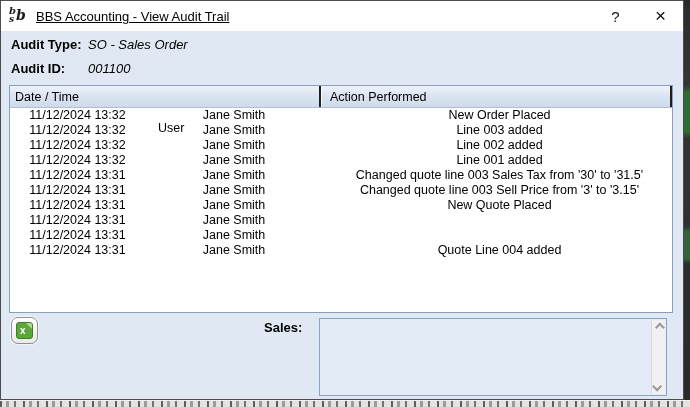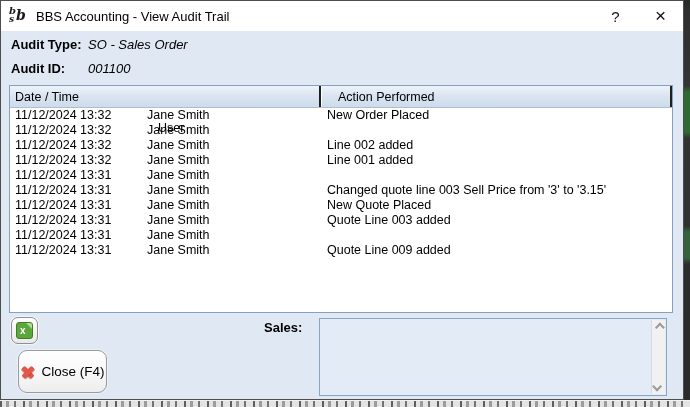--- a/index.html
+++ b/index.html
@@ -40,21 +40,21 @@
 
   .titlebar {
     position:relative; height:30px; background:#ffffff;
     display:flex; align-items:center; padding-left:7px;
   }
   .app-icon { position:relative; width:20px; height:20px; flex:0 0 20px; }
   .app-icon span { position:absolute; font-family:"DejaVu Serif", serif; font-style:italic; font-weight:bold; color:#1a1a1a; line-height:1; }
   .app-icon .g1 { left:1px;  top:0;    font-size:10px; }
   .app-icon .g2 { left:1px;  top:9px;  font-size:9px;  }
   .app-icon .g3 { left:8px;  top:2px;  font-size:14px; }
-  .title-text { margin-left:8px; font-size:13px; color:#000; }
+  .title-text { margin-left:8px; font-size:13px; color:#000;text-decoration:underline; }
   .titlebar-buttons { margin-left:auto; display:flex; height:30px; }
   .tb-btn {
     width:45px; height:30px; display:flex; align-items:center; justify-content:center;
     font-size:15px; color:#111; cursor:default; background:transparent; border:none;
     font-family:"Liberation Sans", sans-serif;
   }
   .tb-btn.close-glyph { font-size:19px; font-weight:300; }
 
   .field-label { position:absolute; font-size:13px; font-weight:bold; color:#000; }
   .field-value { position:absolute; font-size:13px; color:#000;font-style:italic; }
@@ -66,22 +66,22 @@
   }
   .grid-header {
     display:flex; height:22px;
     background:linear-gradient(180deg, #eef3fa 0%, #dbe5f1 45%, #cddbeb 100%);
     border-bottom:1px solid #aebfd2;
     font-size:12.5px; color:#000;
   }
   .gh-cell { display:flex; align-items:center; }
   .gh-cell.c1 { width:130px; padding-left:5px; }
   .gh-cell.c2 { width:179px; padding-left:16px; border-left:2px solid #1f1f1f; box-shadow:inset 1px 0 0 #fbfdff;margin-top:42px; }
-  .gh-cell.c3 { flex:1; padding-left:17px; border-left:2px solid #1f1f1f; border-right:2px solid #1f1f1f; box-shadow:inset 1px 0 0 #fbfdff; }
-  .grid-row { display:flex; height:15px; line-height:15px; font-size:12.5px; color:#000; background:#fff; }
+  .gh-cell.c3 { flex:1; padding-left:9px; border-left:2px solid #1f1f1f; border-right:2px solid #1f1f1f; box-shadow:inset 1px 0 0 #fbfdff; }
+  .grid-row { display:flex; height:15px; line-height:15px; font-size:12.5px; color:#000; background:#fff;text-align:center; }
   .gr-cell { overflow:hidden; white-space:nowrap; }
   .gr-cell.c1 { width:130px; padding-left:5px; }
   .gr-cell.c2 { width:181px; padding-left:7px; }
   .gr-cell.c3 { flex:1; padding-left:6px; }
 
   
   .export-btn {
     position:absolute; left:10px; top:316px; width:27px; height:27px;
     border:1px solid #909090; border-radius:7px;
     background:linear-gradient(180deg,#ffffff,#e9e9e9);
@@ -168,77 +168,74 @@
         <div class="gh-cell c3">Action Performed</div>
       </div>
       <div class="grid-row">
         <div class="gr-cell c1">11/12/2024 13:32</div>
         <div class="gr-cell c2">Jane Smith</div>
         <div class="gr-cell c3">New Order Placed</div>
       </div>
       <div class="grid-row">
         <div class="gr-cell c1">11/12/2024 13:32</div>
         <div class="gr-cell c2">Jane Smith</div>
+        <div class="gr-cell c3">Line 003 added</div>
       </div>
       <div class="grid-row">
         <div class="gr-cell c1">11/12/2024 13:32</div>
         <div class="gr-cell c2">Jane Smith</div>
         <div class="gr-cell c3">Line 002 added</div>
       </div>
       <div class="grid-row">
         <div class="gr-cell c1">11/12/2024 13:32</div>
         <div class="gr-cell c2">Jane Smith</div>
         <div class="gr-cell c3">Line 001 added</div>
       </div>
       <div class="grid-row">
         <div class="gr-cell c1">11/12/2024 13:31</div>
         <div class="gr-cell c2">Jane Smith</div>
+        <div class="gr-cell c3">Changed quote line 003 Sales Tax from '30' to '31.5'</div>
       </div>
       <div class="grid-row">
         <div class="gr-cell c1">11/12/2024 13:31</div>
         <div class="gr-cell c2">Jane Smith</div>
         <div class="gr-cell c3">Changed quote line 003 Sell Price from '3' to '3.15'</div>
       </div>
       <div class="grid-row">
         <div class="gr-cell c1">11/12/2024 13:31</div>
         <div class="gr-cell c2">Jane Smith</div>
         <div class="gr-cell c3">New Quote Placed</div>
       </div>
       <div class="grid-row">
         <div class="gr-cell c1">11/12/2024 13:31</div>
         <div class="gr-cell c2">Jane Smith</div>
-        <div class="gr-cell c3">Quote Line 003 added</div>
-      </div>
-      <div class="grid-row">
-        <div class="gr-cell c1">11/12/2024 13:31</div>
-        <div class="gr-cell c2">Jane Smith</div>
-      </div>
-      <div class="grid-row">
-        <div class="gr-cell c1">11/12/2024 13:31</div>
-        <div class="gr-cell c2">Jane Smith</div>
-        <div class="gr-cell c3">Quote Line 009 added</div>
+      </div>
+      <div class="grid-row">
+        <div class="gr-cell c1">11/12/2024 13:31</div>
+        <div class="gr-cell c2">Jane Smith</div>
+      </div>
+      <div class="grid-row">
+        <div class="gr-cell c1">11/12/2024 13:31</div>
+        <div class="gr-cell c2">Jane Smith</div>
+        <div class="gr-cell c3">Quote Line 004 added</div>
       </div>
     </div>
 
     <button class="export-btn">
       <span class="excel-icon">
         <span class="fold"></span>
         <span class="x">x</span>
       </span>
     </button>
 
     <div class="action-label">Sales:</div>
 
     <div class="action-box">
       <span></span>
       <div class="action-scrollbar">
         <span class="chev up"></span>
         <span class="chev down"></span>
       </div>
     </div>
 
-    <button class="close-btn">
-      <span class="x-icon"></span>
-      <span>Close (F4)</span>
-    </button>
 
   </div>
 </div>
 
 </body></html>

